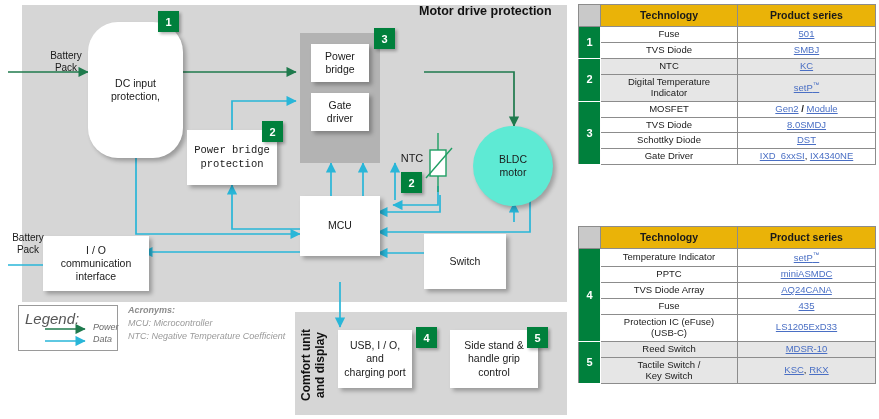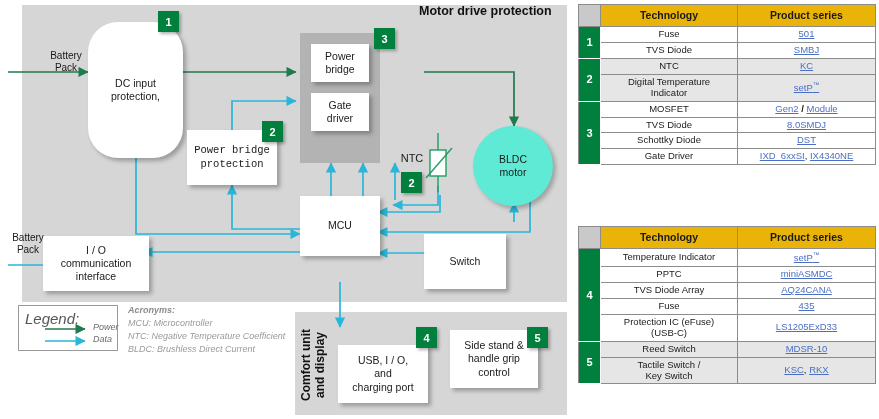--- a/index.html
+++ b/index.html
@@ -256,21 +256,21 @@
     </div>
 
     <div class="node" id="n-io" style="left:43px;top:236px;width:106px;height:55px;">
       <span>I / O<br>communication<br>interface</span>
     </div>
 
     <div class="circle" id="n-bldc" style="left:473px;top:126px;width:80px;height:80px;">
       <span>BLDC<br>motor</span>
     </div>
 
-    <div class="node" id="n-usb" style="left:338px;top:330px;width:90px;height:58px;margin-top:15px;">
+    <div class="node" id="n-usb" style="left:338px;top:330px;width:74px;height:58px;">
       <span>USB, I / O,<br>and<br>charging port</span>
     </div>
 
     <div class="node" id="n-sidestand" style="left:450px;top:330px;width:88px;height:58px;">
       <span>Side stand &amp;<br>handle grip<br>control</span>
     </div>
 
     <div class="badge" style="left:158px;top:11px;">1</div>
     <div class="badge" style="left:374px;top:28px;">3</div>
     <div class="badge" style="left:262px;top:121px;">2</div>
@@ -308,21 +308,20 @@
         </defs>
         <line x1="0" y1="5" x2="40" y2="5" stroke="#29b6d8" stroke-width="1.7" marker-end="url(#lg-d)"></line>
       </svg>
       <span class="legend-text" style="left:74px;top:28px;">Data</span>
     </div>
 
     <div id="acronyms">
       <div class="acr-head">Acronyms:</div>
       <div>MCU: Microcontroller</div>
       <div>NTC: Negative Temperature Coefficient</div>
-      <div>BLDC: Brushless Direct Current</div>
     </div>
   </div>
 
   <table class="tbl" id="table1">
       <colgroup>
         <col style="width:22px">
         <col style="width:137px">
         <col style="width:138px">
       </colgroup>
       <tbody>

